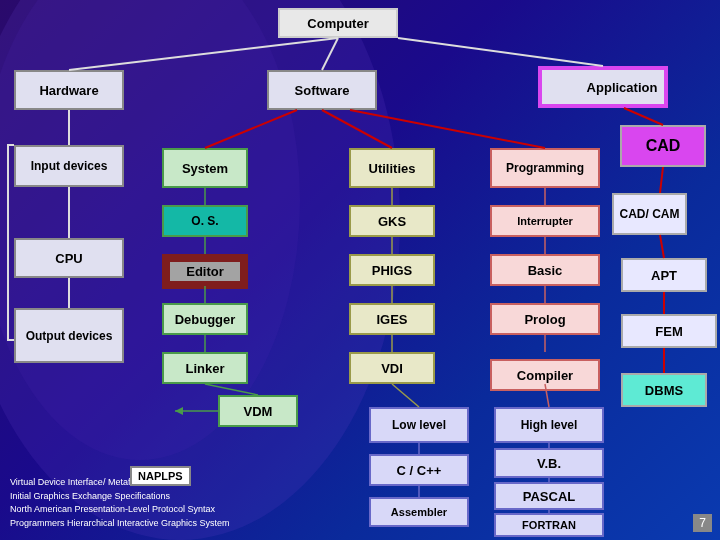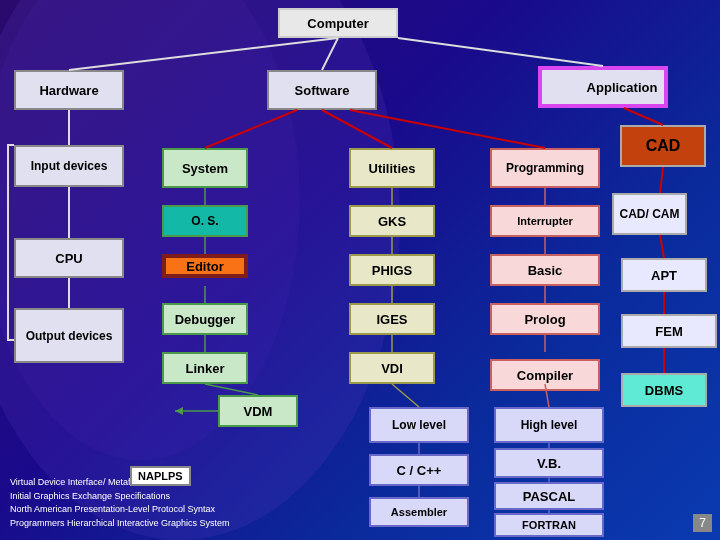--- a/index.html
+++ b/index.html
@@ -68,21 +68,21 @@
     .box-application {
       left: 538px; top: 66px;
       width: 130px; height: 42px;
       background: #e0e0f0;
       border: 4px solid #d946ef;
       padding-left: 38px;
     }
     .box-cad {
       left: 620px; top: 125px;
       width: 86px; height: 42px;
-      background: #c2410c;
+      background: #d946ef;
       border: 2px solid #aaa;
       font-size: 16px;
     }
     .box-cad-cam {
       left: 612px; top: 193px;
       width: 75px; height: 42px;
       background: #e8e8ff;
       border: 2px solid #aaa;
       font-size: 12px;
     }
@@ -132,23 +132,23 @@
     }
     .box-os {
       left: 162px; top: 205px;
       width: 86px; height: 32px;
       background: #14b8a6;
       border: 2px solid #4a9a4a;
       font-size: 12px;
     }
     .box-editor {
       left: 162px; top: 254px;
-      width: 86px; height: 24px;
-      background: #f97316;
-      border: 4px solid #7f1d1d;
+      width: 86px; height: 35px;
+      background: #a3a3a3;
+      border: 8px solid #7f1d1d;
     }
     .box-debugger {
       left: 162px; top: 303px;
       width: 86px; height: 32px;
       background: #c8e8c8;
       border: 2px solid #4a9a4a;
     }
     .box-linker {
       left: 162px; top: 352px;
       width: 86px; height: 32px;

